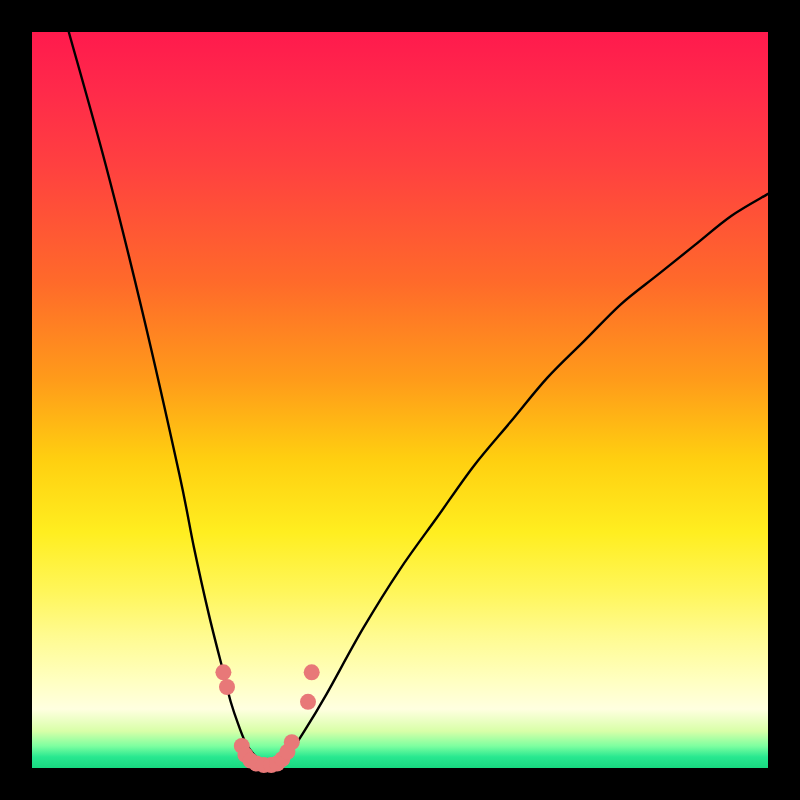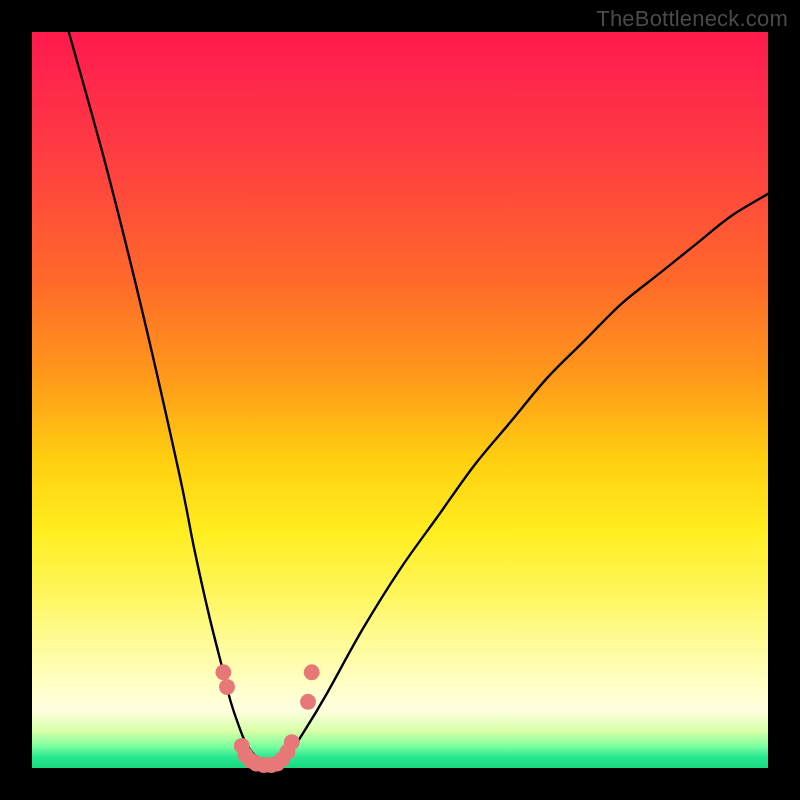--- a/index.html
+++ b/index.html
@@ -61,21 +61,20 @@
     top: 0;
     width: 736px;
     height: 736px;
     overflow: visible;
   }
 </style>
 </head>
 <body>
 
 <div class="frame">
-  <div class="watermark">TheBottleneck.com</div>
   <div class="plot">
     <svg class="curve" viewBox="0 0 736 736" preserveAspectRatio="none">
       <path id="curve-path" fill="none" stroke="#000000" stroke-width="2.4" stroke-linecap="round" d="M 36.8 0.0 C 42.9 22.1, 61.3 85.9, 73.6 132.5 C 85.9 179.1, 98.1 228.2, 110.4 279.7 C 122.7 331.2, 138.6 402.3, 147.2 441.6 C 155.8 480.9, 157.0 491.9, 161.9 515.2 C 166.8 538.5, 171.7 560.6, 176.6 581.4 C 181.5 602.3, 187.7 625.6, 191.4 640.3 C 195.0 655.0, 196.3 661.2, 198.7 669.8 C 201.2 678.3, 203.6 685.1, 206.1 691.8 C 208.5 698.6, 211.0 705.3, 213.4 710.2 C 215.9 715.1, 218.3 718.2, 220.8 721.3 C 223.3 724.3, 225.7 726.8, 228.2 728.6 C 230.6 730.5, 233.1 731.7, 235.5 732.3 C 238.0 732.9, 240.4 732.9, 242.9 732.3 C 245.3 731.7, 247.8 730.5, 250.2 728.6 C 252.7 726.8, 253.9 726.2, 257.6 721.3 C 261.3 716.4, 266.2 709.0, 272.3 699.2 C 278.5 689.4, 284.6 679.6, 294.4 662.4 C 304.2 645.2, 318.9 617.0, 331.2 596.2 C 343.5 575.3, 355.7 555.7, 368.0 537.3 C 380.3 518.9, 392.5 502.9, 404.8 485.8 C 417.1 468.6, 429.3 450.2, 441.6 434.2 C 453.9 418.3, 466.1 404.8, 478.4 390.1 C 490.7 375.4, 502.9 359.4, 515.2 345.9 C 527.5 332.4, 539.7 321.4, 552.0 309.1 C 564.3 296.9, 576.5 283.4, 588.8 272.3 C 601.1 261.3, 613.3 252.7, 625.6 242.9 C 637.9 233.1, 650.1 223.3, 662.4 213.4 C 674.7 203.6, 686.9 192.6, 699.2 184.0 C 711.5 175.4, 729.9 165.6, 736.0 161.9"></path>
       <g id="markers-group">
           <circle cx="191.4" cy="640.3" r="8" fill="#e87878"></circle>
           <circle cx="195.0" cy="655.0" r="8" fill="#e87878"></circle>
           <circle cx="209.8" cy="713.9" r="8" fill="#e87878"></circle>
           <circle cx="213.4" cy="722.8" r="8" fill="#e87878"></circle>
           <circle cx="218.6" cy="728.6" r="8" fill="#e87878"></circle>
           <circle cx="224.5" cy="731.6" r="8" fill="#e87878"></circle>

